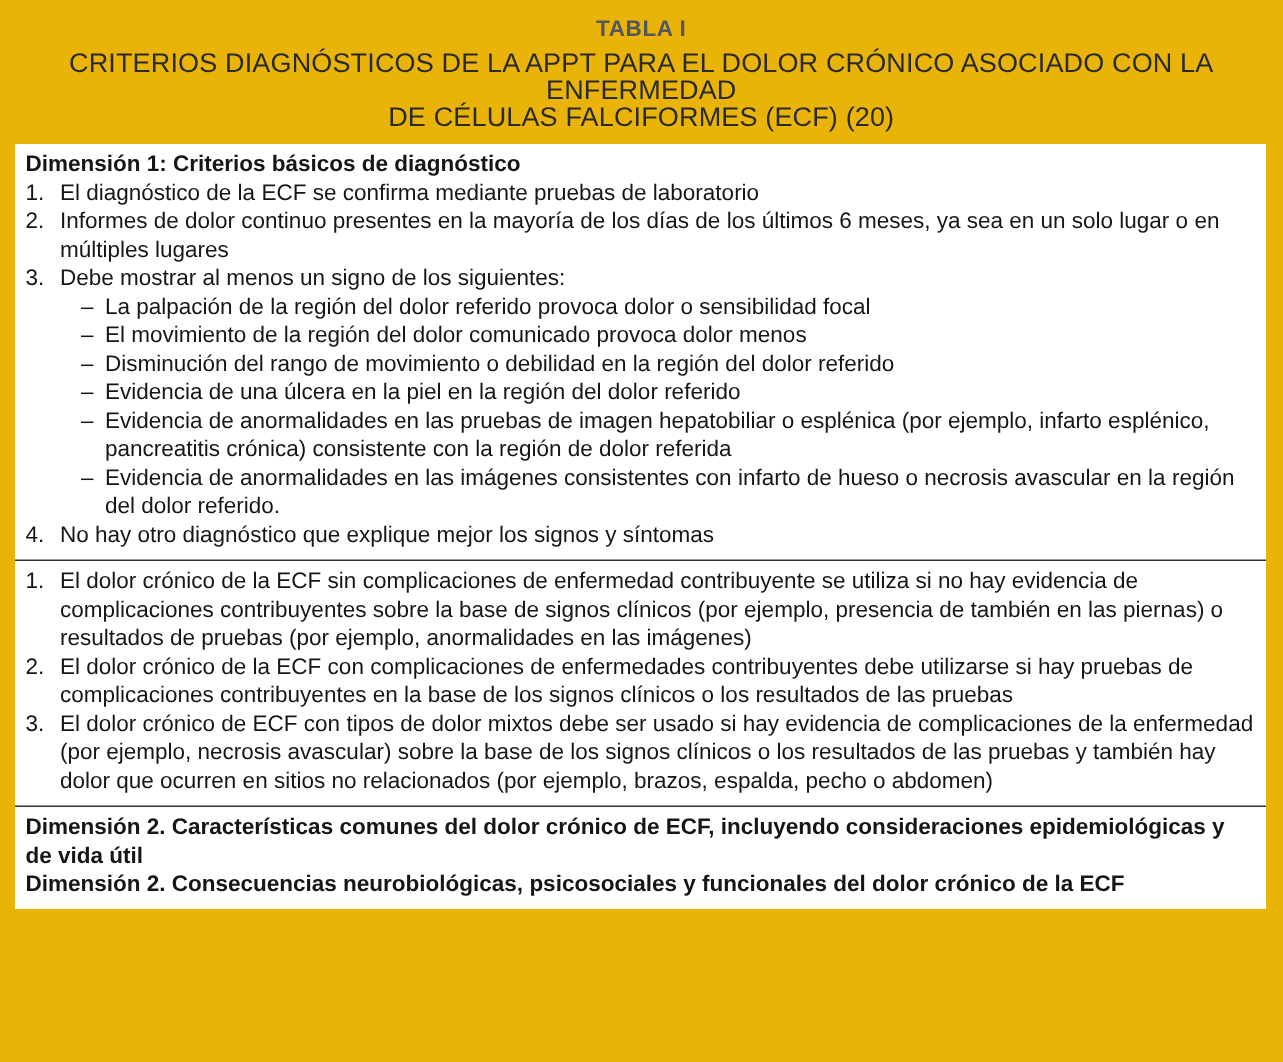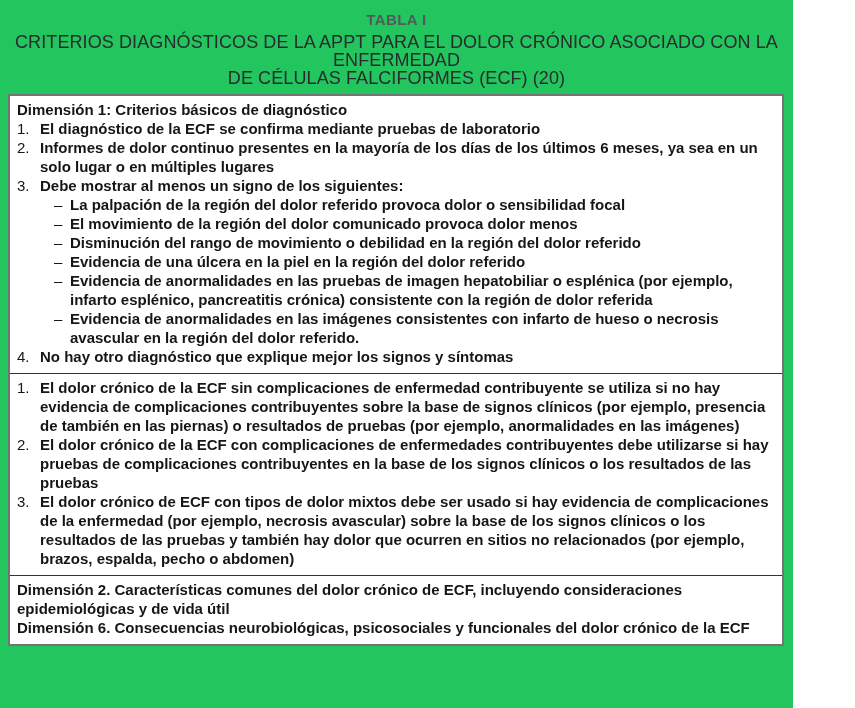--- a/index.html
+++ b/index.html
@@ -1,47 +1,47 @@
 <!DOCTYPE html>
 <html><head>
 <meta charset="utf-8">
 <style>
   * { margin:0; padding:0; box-sizing:border-box; }
   html,body { background:#ffffff; }
   .page {
     position:relative;
-    width:793px; height:708px;
-    background:#22c55e;
+    width:855px; height:708px;
+    background:#eab308;
     font-family:"Liberation Sans", sans-serif;
     color:#161616;
     overflow:hidden;
   }
   
   .caption { text-align:center; padding-top:11px; }
   .caption-label {
     font-size:15px; font-weight:bold; color:#56575c;
     letter-spacing:.4px; margin-bottom:5px;
   }
   .caption-line {
     font-size:18px; color:#2a2b2f; line-height:18px; letter-spacing:.1px;
   }
   
   .table-frame {
     margin:7px 9px 0 8px;
-    border:2px solid #737373;
+    border:2px solid #eab308;
     background:#ffffff;
   }
   .section { padding:4px 8px 7px 7px; }
   .section + .section { border-top:1.5px solid #333333; }
   .section, .section * { font-size:15px; line-height:19px; }
   .heading { font-weight:bold; }
   .intro { font-style:italic; }
   .li { display:flex; align-items:flex-start; }
   .li .num { flex:0 0 23px; }
-  .li .txt { flex:1 1 auto;font-weight:bold; }
+  .li .txt { flex:1 1 auto; }
   .li.sub { padding-left:37px; }
   .li.sub .dash { flex:0 0 16px; }
   .bold-row { font-weight:bold; }
 </style>
 </head>
 <body>
 
 <div class="page">
 
   <div class="caption">
@@ -110,17 +110,17 @@
         <span class="txt">El dolor crónico de la ECF con complicaciones de enfermedades contribuyentes debe utilizarse si hay pruebas de complicaciones contribuyentes en la base de los signos clínicos o los resultados de las pruebas</span>
       </div>
       <div class="li">
         <span class="num">3.</span>
         <span class="txt">El dolor crónico de ECF con tipos de dolor mixtos debe ser usado si hay evidencia de complicaciones de la enfermedad (por ejemplo, necrosis avascular) sobre la base de los signos clínicos o los resultados de las pruebas y también hay dolor que ocurren en sitios no relacionados (por ejemplo, brazos, espalda, pecho o abdomen)</span>
       </div>
     </div>
 
     <div class="section">
       <div class="bold-row">Dimensión 2. Características comunes del dolor crónico de ECF, incluyendo consideraciones epidemiológicas y de vida útil</div>
-      <div class="bold-row">Dimensión 6. Consecuencias neurobiológicas, psicosociales y funcionales del dolor crónico de la ECF</div>
+      <div class="bold-row">Dimensión 2. Consecuencias neurobiológicas, psicosociales y funcionales del dolor crónico de la ECF</div>
     </div>
 
   </div>
 </div>
 
 </body></html>

